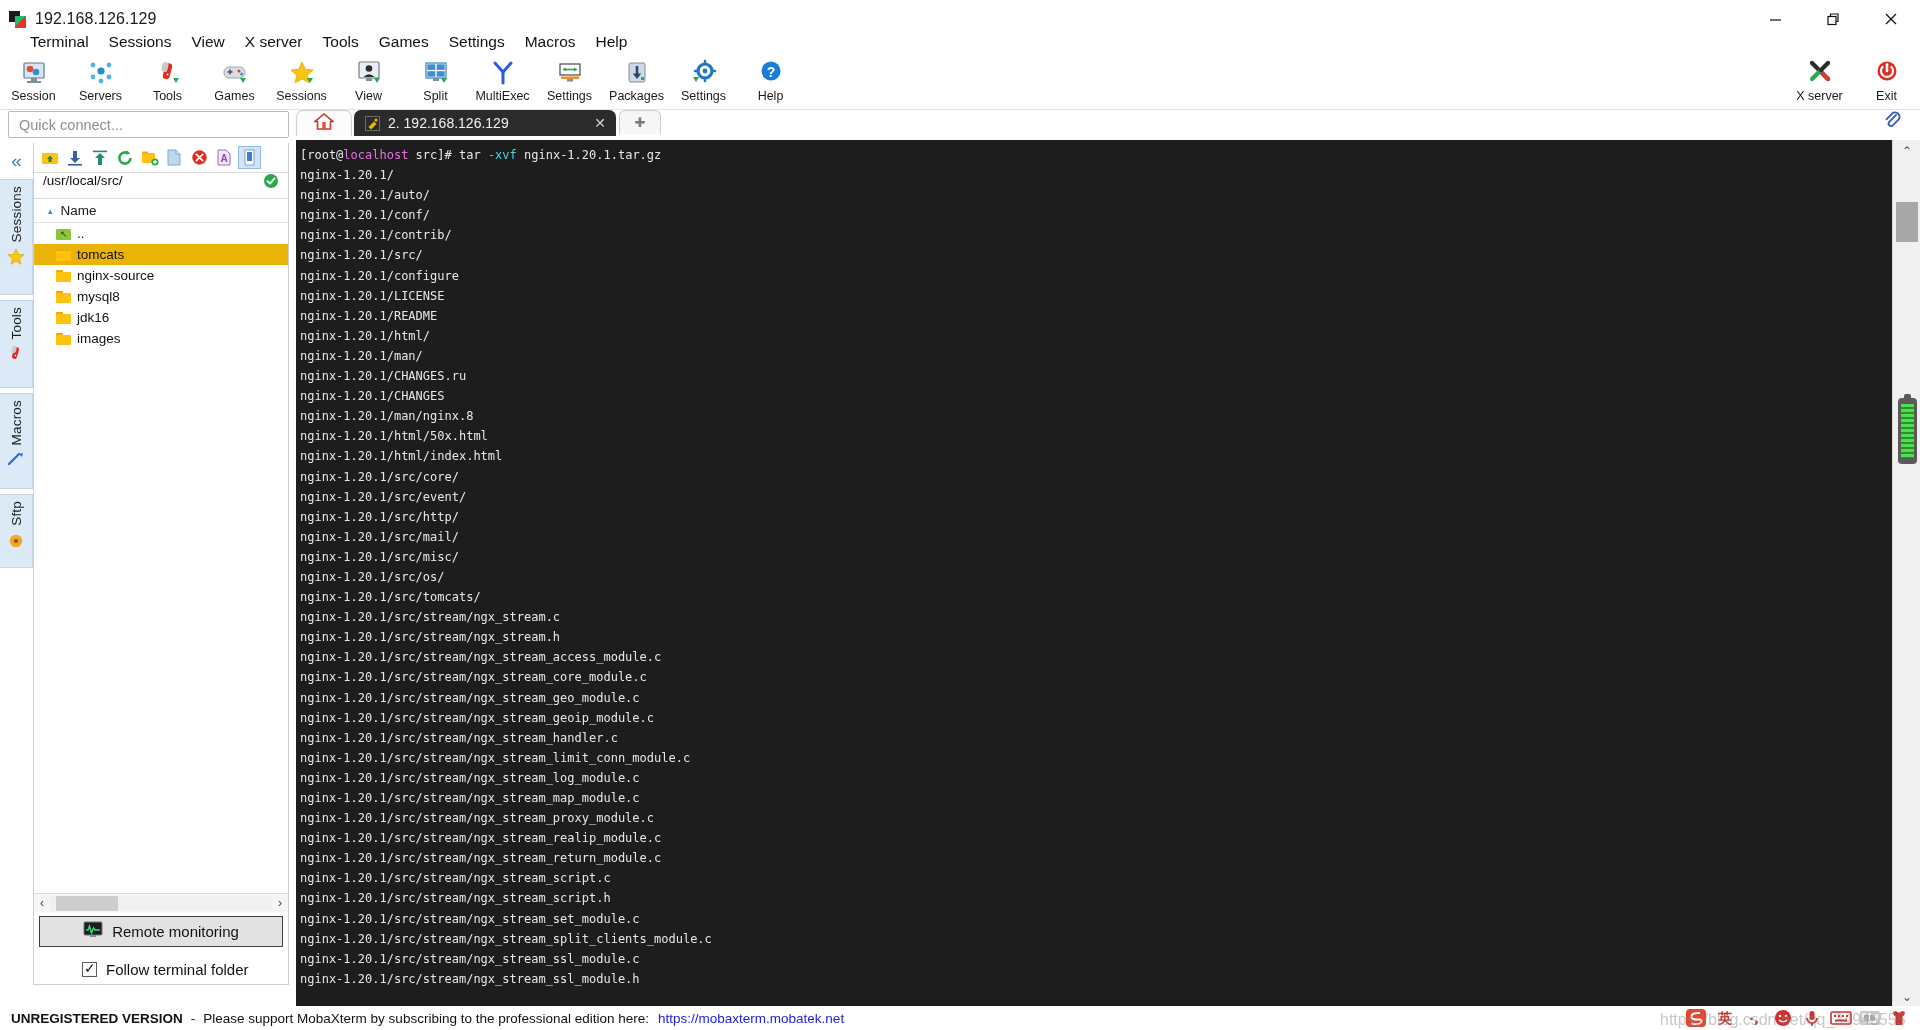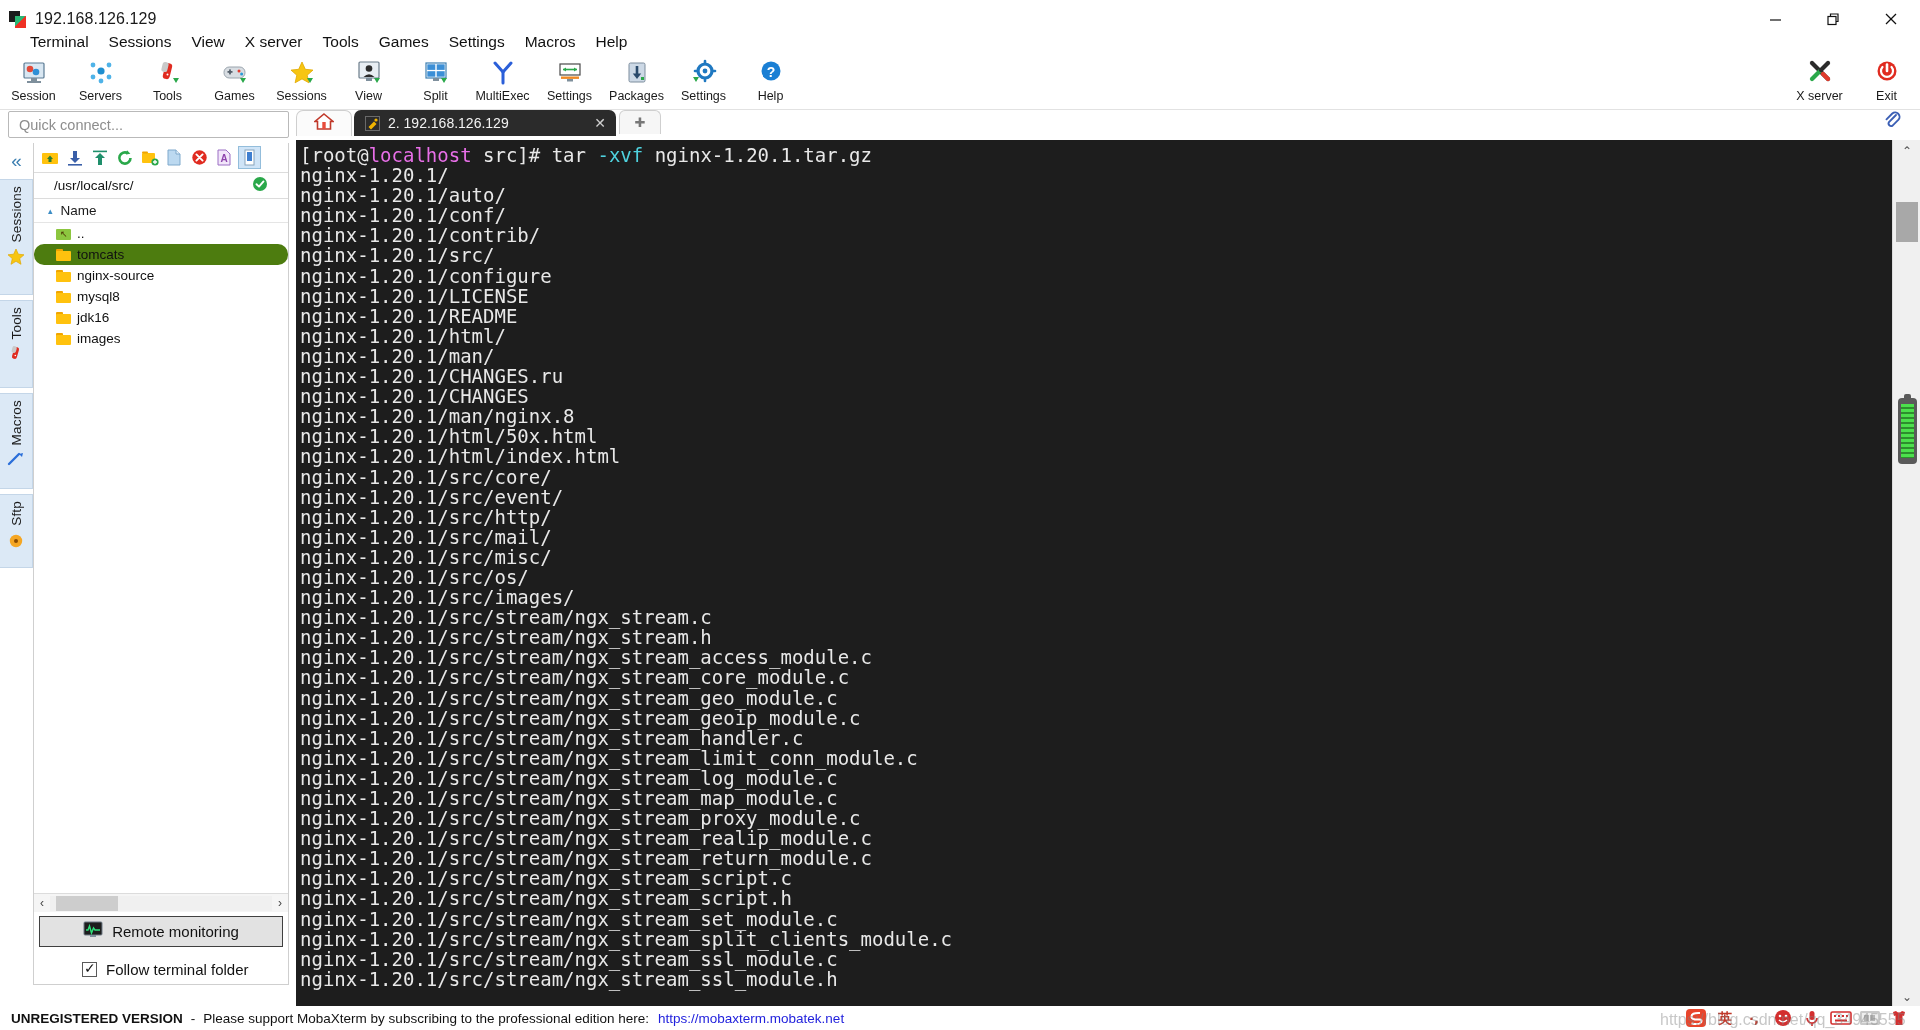--- a/index.html
+++ b/index.html
@@ -80,36 +80,36 @@
     position: absolute; left: 33px; top: 143px; width: 256px; height: 842px;
     background: #ffffff; border: 1px solid #cfcfcf; border-top: none;
   }
   .sftp-toolbar {
     height: 30px; display: flex; align-items: center; gap: 2px;
     padding: 0 4px; border-bottom: 1px solid #dcdcdc; background: #fff;
   }
   .sftp-tbtn { width: 23px; height: 23px; position: relative; display:flex; align-items:center; justify-content:center;}
   .sftp-tbtn.sel { background: #cfe4f7; border: 1px solid #93bddb; }
   .sftp-path {
-    height: 26px; display: flex; align-items: center; border-bottom: 1px solid #dcdcdc;
-    padding: 0 20px; background: #fff;
+    height: 26px; display: flex; align-items: flex-start; border-bottom: 1px solid #dcdcdc;
+    padding: 0 9px; background: #fff;
   }
   .sftp-path .ptxt { font-size: 13.5px; color: #111; flex: 1; }
   .sftp-hdr {
     height: 24px; display: flex; align-items: center; gap: 8px;
     padding-left: 14px; border-bottom: 1px solid #e5e5e5; background: #fff;
   }
   .sftp-hdr .sortarrow { color: #3c8dc5; font-size: 9px; }
   .sftp-hdr .hname { font-size: 13.5px; color: #1a1a1a; }
   .sftp-list { background: #fff; }
   .frow {
     height: 21px; display: flex; align-items: center; gap: 6px; padding-left: 22px;
     font-size: 13.5px; color: #111;
   }
-  .frow.sel { background: #4d7c0f; border-radius: 10px; }
+  .frow.sel { background: #eab308; }
   .folder-ico { width: 15px; height: 12px; position: relative; flex: none; }
   .folder-ico .tab { position: absolute; left: 0; top: 0; width: 7px; height: 3px; background: #f0a500; border-radius: 1px 1px 0 0;}
   .folder-ico .body { position: absolute; left: 0; top: 2px; width: 15px; height: 10px; background: #ffc20e; border-radius: 1px;}
   .up-ico { width: 15px; height: 13px; position: relative; flex: none; }
   .up-ico .body { position: absolute; left:0; top:2px; width:15px; height:11px; background:#8cc63f; border-radius:1px;}
   .up-ico .arr { position:absolute; left:4px; top:3px; color:#4a3000; font-size:9px; line-height:9px;}
 
   .sftp-hscroll {
     position: absolute; left: 0; bottom: 72px; width: 100%; height: 19px;
     border-top: 1px solid #dcdcdc; display: flex; align-items: center; background: #f5f5f5;
@@ -156,21 +156,21 @@
   }
   .clip { margin-left: auto; margin-right: 9px; margin-bottom: 3px; }
 
   
   .terminal {
     position: absolute; left: 296px; top: 140px; width: 1596px; height: 868px;
     background: #1d1d1d; overflow: hidden; padding: 5px 0 0 4px;
   }
   .tline {
     font-family: "DejaVu Sans Mono", "Liberation Mono", monospace;
-    font-size: 19px; line-height: 20.1px; color: #e8e8e8; white-space: pre;
+    font-size: 12px; line-height: 20.1px; color: #e8e8e8; white-space: pre;
   }
   .c-host { color: #e86fe8; }
   .c-flag { color: #4fd2de; }
 
   
   .tscroll {
     position: absolute; left: 1892px; top: 140px; width: 28px; height: 868px;
     background: #f0f0f0; border-left: 1px solid #dcdcdc;
   }
   .ts-arrow { width: 28px; height: 22px; display: flex; align-items: center; justify-content: center; color: #555; font-size: 12px; }
@@ -664,21 +664,21 @@
         <div class="tline">nginx-1.20.1/CHANGES</div>
         <div class="tline">nginx-1.20.1/man/nginx.8</div>
         <div class="tline">nginx-1.20.1/html/50x.html</div>
         <div class="tline">nginx-1.20.1/html/index.html</div>
         <div class="tline">nginx-1.20.1/src/core/</div>
         <div class="tline">nginx-1.20.1/src/event/</div>
         <div class="tline">nginx-1.20.1/src/http/</div>
         <div class="tline">nginx-1.20.1/src/mail/</div>
         <div class="tline">nginx-1.20.1/src/misc/</div>
         <div class="tline">nginx-1.20.1/src/os/</div>
-        <div class="tline">nginx-1.20.1/src/images/</div>
+        <div class="tline">nginx-1.20.1/src/tomcats/</div>
         <div class="tline">nginx-1.20.1/src/stream/ngx_stream.c</div>
         <div class="tline">nginx-1.20.1/src/stream/ngx_stream.h</div>
         <div class="tline">nginx-1.20.1/src/stream/ngx_stream_access_module.c</div>
         <div class="tline">nginx-1.20.1/src/stream/ngx_stream_core_module.c</div>
         <div class="tline">nginx-1.20.1/src/stream/ngx_stream_geo_module.c</div>
         <div class="tline">nginx-1.20.1/src/stream/ngx_stream_geoip_module.c</div>
         <div class="tline">nginx-1.20.1/src/stream/ngx_stream_handler.c</div>
         <div class="tline">nginx-1.20.1/src/stream/ngx_stream_limit_conn_module.c</div>
         <div class="tline">nginx-1.20.1/src/stream/ngx_stream_log_module.c</div>
         <div class="tline">nginx-1.20.1/src/stream/ngx_stream_map_module.c</div>

